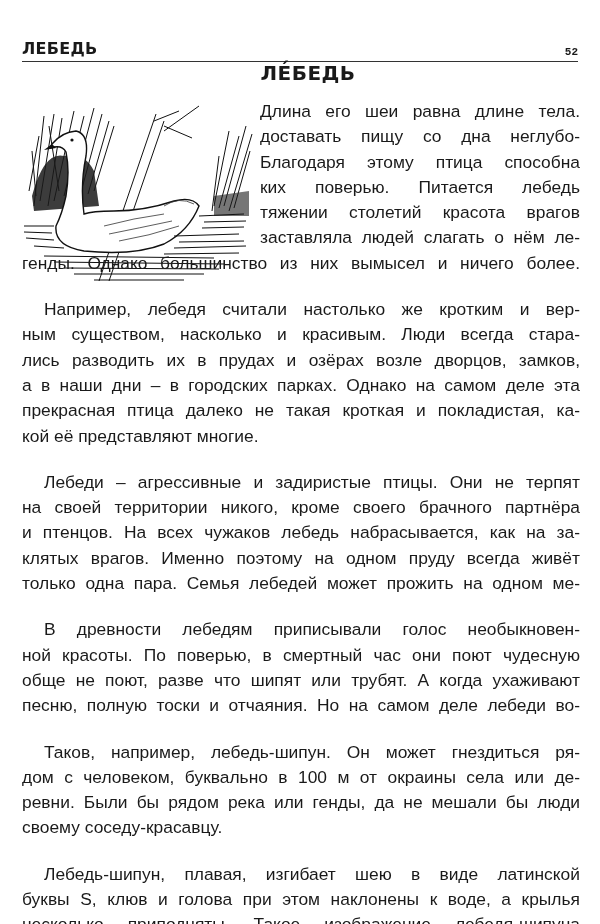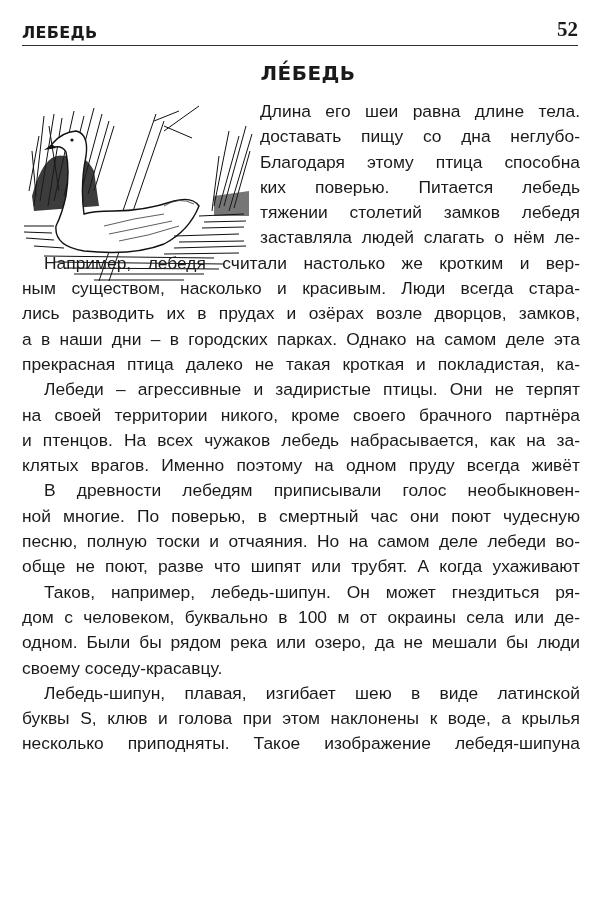--- a/index.html
+++ b/index.html
@@ -11,38 +11,38 @@
     }
     body {
       font-family: "DejaVu Sans", sans-serif;
       color: #1a1a1a;
       position: relative;
     }
     .page-header {
       position: absolute;
       left: 22px;
       right: 22px;
-      top: 18px;
+      top: 34px;
       height: 28px;
       border-bottom: 1.5px solid #333;
       display: flex;
       justify-content: space-between;
       align-items: flex-end;
       padding-bottom: 3px;
     }
     .running-title {
       font-family: "DejaVu Sans", sans-serif;
       font-weight: bold;
       font-size: 16px;
       letter-spacing: 0.3px;
     }
     .page-number {
-      font-family: Liberation Serif, serif;
+      font-family: Liberation Mono, monospace;
       font-weight: bold;
-      font-size: 21px;
+      font-size: 11px;
     }
     .article-title {
       position: absolute;
       top: 61px;
       left: 0;
       right: 0;
       text-align: center;
       font-family: "DejaVu Sans", sans-serif;
       font-weight: bold;
       font-size: 20px;
@@ -68,21 +68,21 @@
     }
     .line {
       display: block;
       white-space: nowrap;
       text-align: justify;
       text-align-last: justify;
       height: 25.3px;
     }
     .line.last { text-align-last: left; }
     .line.wrap { padding-left: 238px; }
-    .line.indent { padding-left: 22px; }
+    .line.indent { padding-left: 22px; margin-top: 21px; }
     .para { display: block; }
   </style>
 </head>
 <body>
 
 <header class="page-header">
   <span class="running-title">ЛЕБЕДЬ</span>
   <span class="page-number">52</span>
 </header>
 
@@ -124,50 +124,53 @@
   </svg>
 </div>
 
 <div class="body-text">
 
   <div class="para">
     <span class="line wrap">Длина его шеи равна длине тела.</span>
     <span class="line wrap">доставать пищу со дна неглубо-</span>
     <span class="line wrap">Благодаря этому птица способна</span>
     <span class="line wrap">ких поверью. Питается лебедь</span>
-    <span class="line wrap">тяжении столетий замков лебедя</span>
+    <span class="line wrap">тяжении столетий красота врагов</span>
     <span class="line wrap">заставляла людей слагать о нём ле-</span>
+    <span class="line">генды. Однако большинство из них вымысел и ничего более.</span>
   </div>
 
   <div class="para">
     <span class="line indent">Например, лебедя считали настолько же кротким и вер-</span>
     <span class="line">ным существом, насколько и красивым. Люди всегда стара-</span>
     <span class="line">лись разводить их в прудах и озёрах возле дворцов, замков,</span>
     <span class="line">а в наши дни – в городских парках. Однако на самом деле эта</span>
     <span class="line">прекрасная птица далеко не такая кроткая и покладистая, ка-</span>
+    <span class="line last">кой её представляют многие.</span>
   </div>
 
   <div class="para">
     <span class="line indent">Лебеди – агрессивные и задиристые птицы. Они не терпят</span>
     <span class="line">на своей территории никого, кроме своего брачного партнёра</span>
     <span class="line">и птенцов. На всех чужаков лебедь набрасывается, как на за-</span>
     <span class="line">клятых врагов. Именно поэтому на одном пруду всегда живёт</span>
+    <span class="line">только одна пара. Семья лебедей может прожить на одном ме-</span>
   </div>
 
   <div class="para">
     <span class="line indent">В древности лебедям приписывали голос необыкновен-</span>
-    <span class="line">ной многие. По поверью, в смертный час они поют чудесную</span>
+    <span class="line">ной красоты. По поверью, в смертный час они поют чудесную</span>
+    <span class="line">обще не поют, разве что шипят или трубят. А когда ухаживают</span>
     <span class="line">песню, полную тоски и отчаяния. Но на самом деле лебеди во-</span>
-    <span class="line">обще не поют, разве что шипят или трубят. А когда ухаживают</span>
   </div>
 
   <div class="para">
     <span class="line indent">Таков, например, лебедь-шипун. Он может гнездиться ря-</span>
     <span class="line">дом с человеком, буквально в 100 м от окраины села или де-</span>
-    <span class="line">одном. Были бы рядом река или озеро, да не мешали бы люди</span>
+    <span class="line">ревни. Были бы рядом река или генды, да не мешали бы люди</span>
     <span class="line last">своему соседу-красавцу.</span>
   </div>
 
   <div class="para">
     <span class="line indent">Лебедь-шипун, плавая, изгибает шею в виде латинской</span>
     <span class="line">буквы S, клюв и голова при этом наклонены к воде, а крылья</span>
     <span class="line">несколько приподняты. Такое изображение лебедя-шипуна</span>
 
   </div>
 </div>

